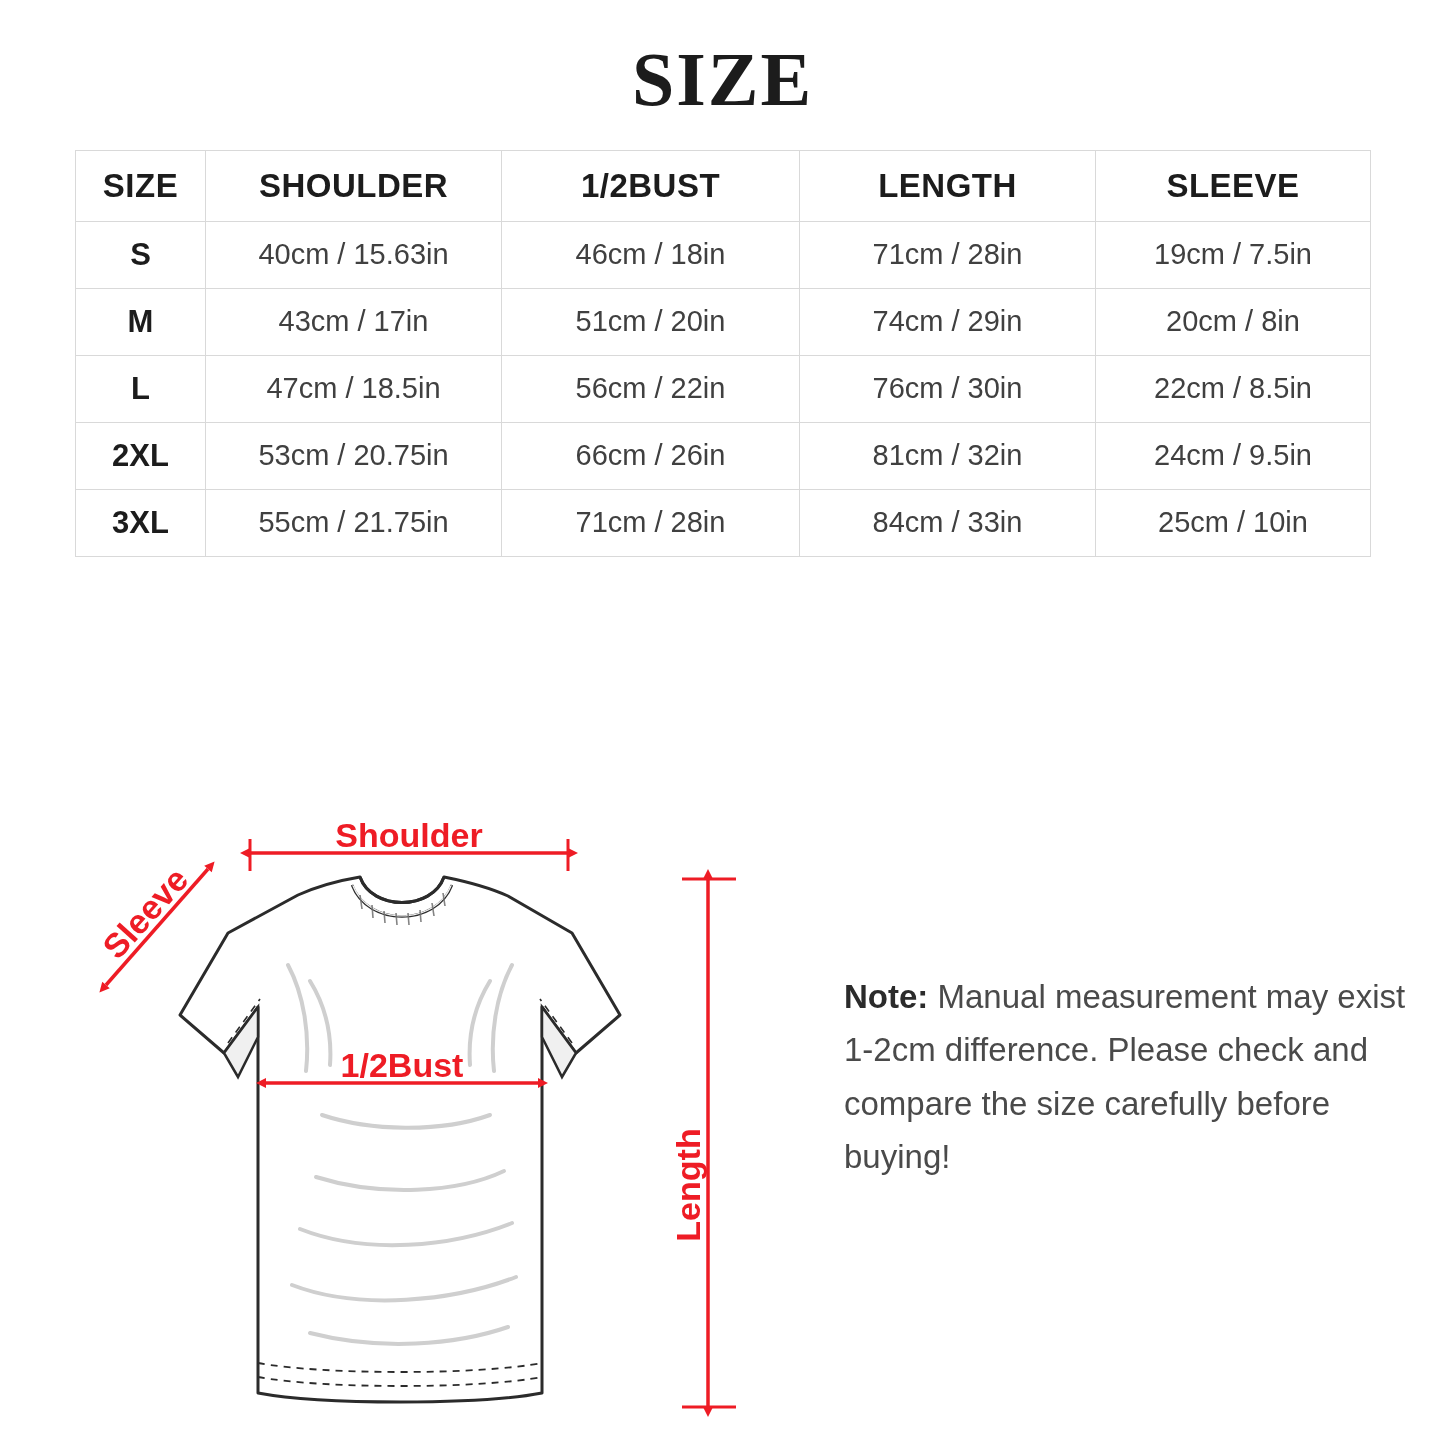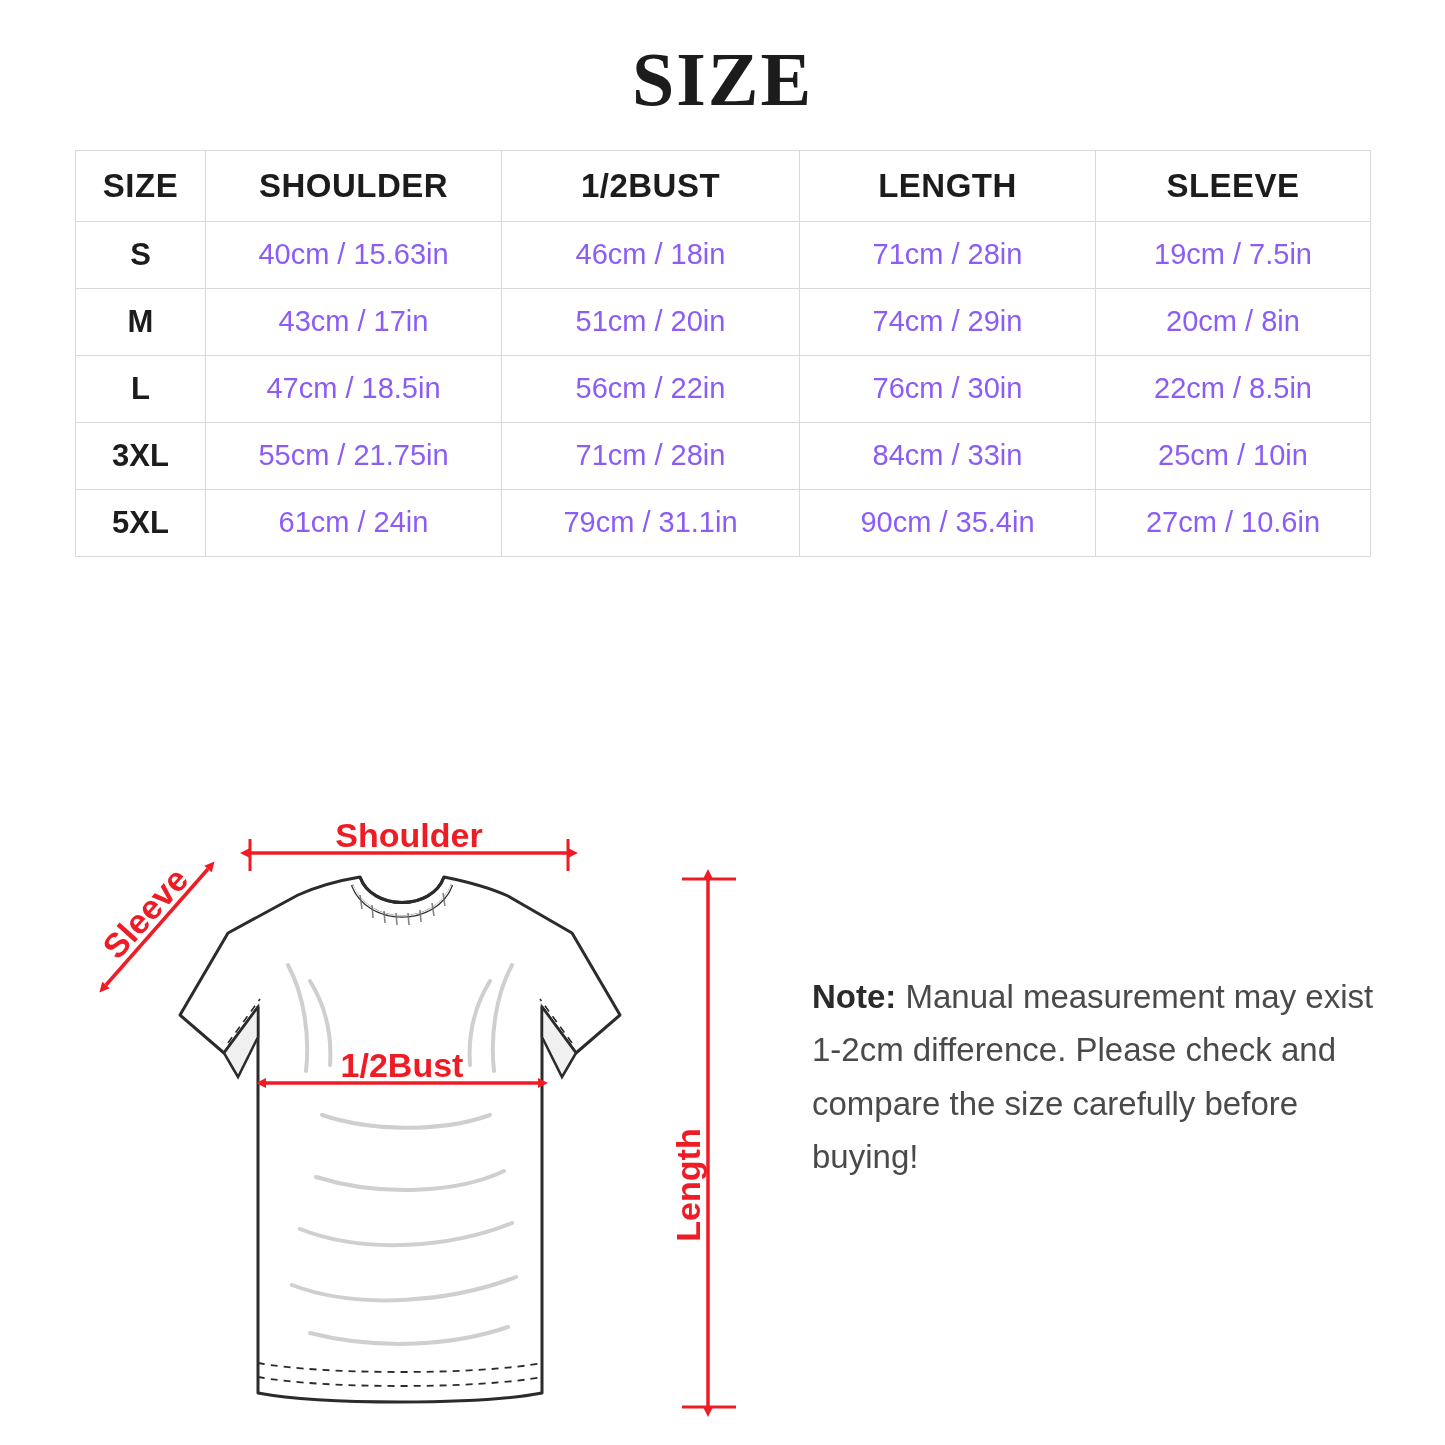--- a/index.html
+++ b/index.html
@@ -47,21 +47,21 @@
   table.size-table th {
     height: 68px;
     font-size: 33px;
     font-weight: 700;
     color: #1c1c1c;
     letter-spacing: 0.5px;
   }
   table.size-table td {
     height: 64px;
     font-size: 29px;
-    color: #8b5cf6;
+    color: #404040;
     font-weight: 400;
   }
   table.size-table td.size-cell {
     font-size: 31px;
     font-weight: 700;
     color: #1c1c1c;
   }
   col.c-size { width: 130px; }
   col.c-shoulder { width: 296px; }
   col.c-bust { width: 298px; }
@@ -78,21 +78,21 @@
   }
   #tshirt-figure {
     position: absolute;
     left: 60px;
     top: 10px;
     width: 740px;
     height: 640px;
   }
   #note-block {
     position: absolute;
-    left: 812px;
+    left: 844px;
     top: 195px;
     width: 580px;
     font-size: 33px;
     line-height: 1.62;
     color: #4a4a4a;
   }
   #note-block .note-label {
     font-weight: 700;
     color: #2b2b2b;
   }
@@ -136,32 +136,32 @@
         <td>20cm / 8in</td>
       </tr>
       <tr>
         <td class="size-cell">L</td>
         <td>47cm / 18.5in</td>
         <td>56cm / 22in</td>
         <td>76cm / 30in</td>
         <td>22cm / 8.5in</td>
       </tr>
       <tr>
+        <td class="size-cell">2XL</td>
+        <td>53cm / 20.75in</td>
+        <td>66cm / 26in</td>
+        <td>81cm / 32in</td>
+        <td>24cm / 9.5in</td>
+      </tr>
+      <tr>
         <td class="size-cell">3XL</td>
         <td>55cm / 21.75in</td>
         <td>71cm / 28in</td>
         <td>84cm / 33in</td>
         <td>25cm / 10in</td>
-      </tr>
-      <tr>
-        <td class="size-cell">5XL</td>
-        <td>61cm / 24in</td>
-        <td>79cm / 31.1in</td>
-        <td>90cm / 35.4in</td>
-        <td>27cm / 10.6in</td>
       </tr>
     </tbody>
   </table>
 </div>
 
 <div id="diagram-area">
 
   <svg id="tshirt-figure" viewBox="0 0 740 640">
     <defs>
       <marker id="arrL" markerWidth="12" markerHeight="12" refX="10" refY="6" orient="auto" markerUnits="userSpaceOnUse">

